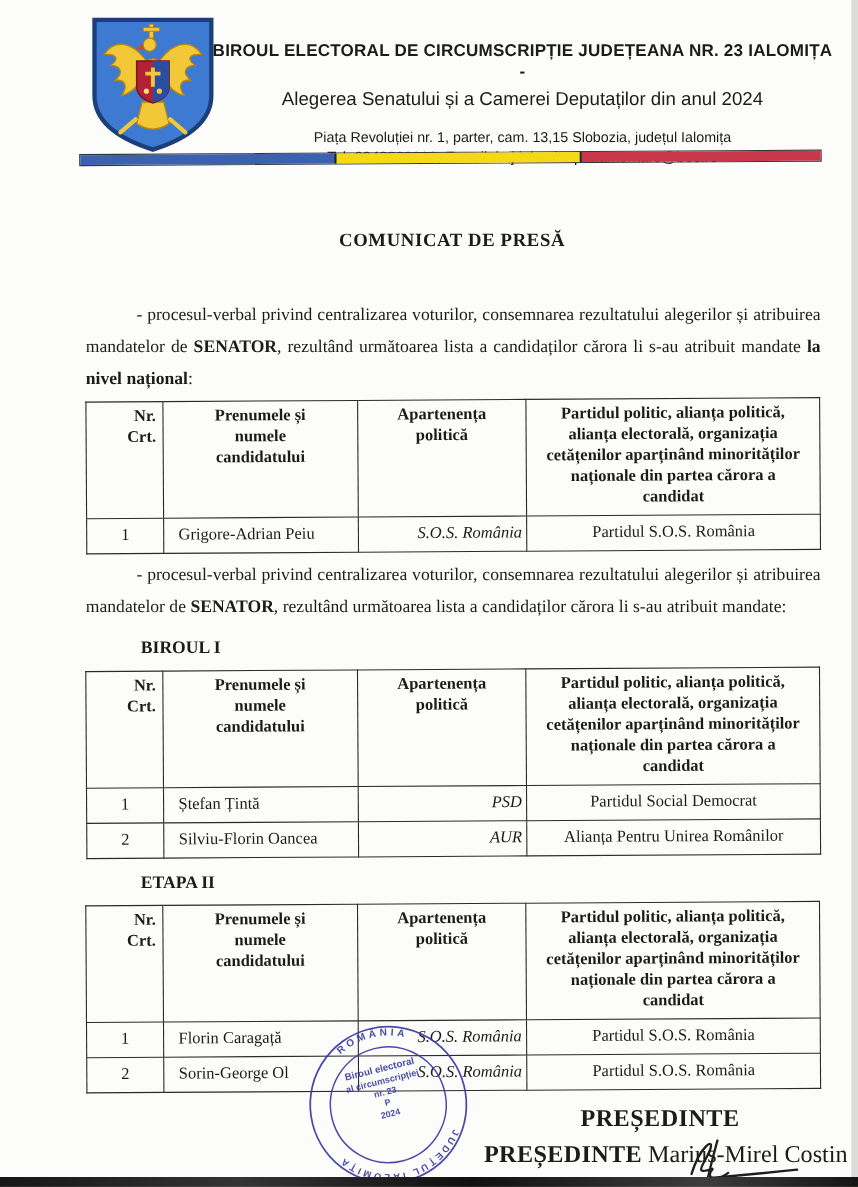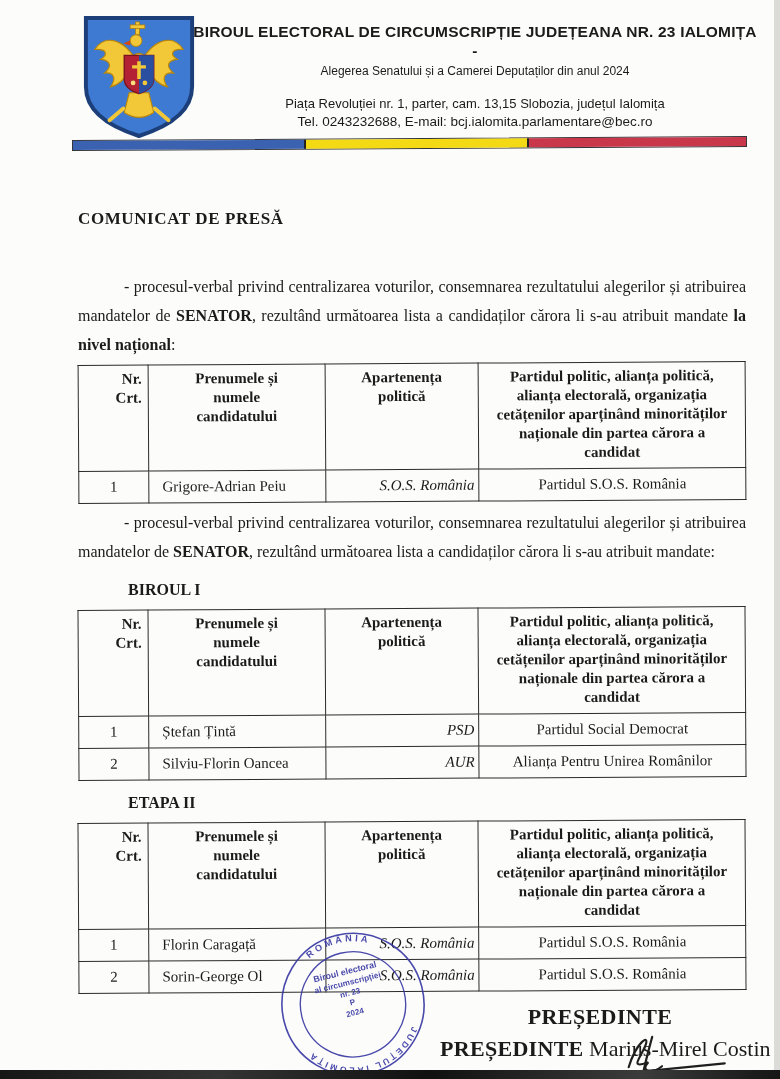--- a/index.html
+++ b/index.html
@@ -2,32 +2,32 @@
 <html><head>
 <meta charset="utf-8">
 <style>
   html,body{margin:0;padding:0;background:#e8e8e6;}
   .page{position:relative;width:780px;height:1079px;background:#fcfcfa;overflow:hidden;
         font-family:"Liberation Serif",serif;color:#1b1b1b;}
   
   .coa{position:absolute;left:80px;top:14px;width:118px;height:126px;}
   .hdr{position:absolute;left:192px;top:22px;width:566px;text-align:center;
        font-family:"Liberation Sans",sans-serif;line-height:1.25;}
-  .h1{font-size:15.5px;font-weight:bold;letter-spacing:.2px;}
-  .h2{font-size:12px;margin-top:3px;}
+  .h1{font-size:15.5px;font-weight:bold;letter-spacing:.2px;margin-top:15px;}
+  .h2{font-size:17px;margin-top:3px;}
   .h3{font-size:13px;margin-top:17px;}
   .h4{font-size:13.5px;font-weight:normal;margin-top:2px;}
   .flag{position:absolute;left:72px;top:138px;width:673px;height:9px;display:flex;
         border:1px solid #33333a;transform:rotate(-.35deg);}
   .flag>div{height:100%;}
   .fb{width:34.5%;border-right:2px solid #222;}
   .fy{width:33%;border-right:2px solid #222;}
   .fr{width:32.5%;}
   
-  .doc-title{position:absolute;left:78px;top:209px;width:666px;text-align:left;
+  .doc-title{position:absolute;left:78px;top:209px;width:666px;text-align:center;
              font-size:17px;font-weight:bold;letter-spacing:.6px;}
   .body{position:absolute;left:78px;top:272px;width:668px;font-size:16px;line-height:29px;
         text-align:justify;}
   .p{margin:0;text-indent:46px;}
   .p.mb{margin-bottom:3px;}
   .etapa{font-weight:bold;margin:9px 0 2px 50px;font-size:16px;}
   table.t{width:100%;border-collapse:collapse;margin:4px 0 6px 0;transform:rotate(-.35deg);
           font-size:15px;line-height:19px;}
   table.t,.t th,.t td{border:1.6px solid #2b2b2b;}
   .t th{font-weight:bold;vertical-align:top;padding:4px 6px 6px 6px;white-space:pre-line;

